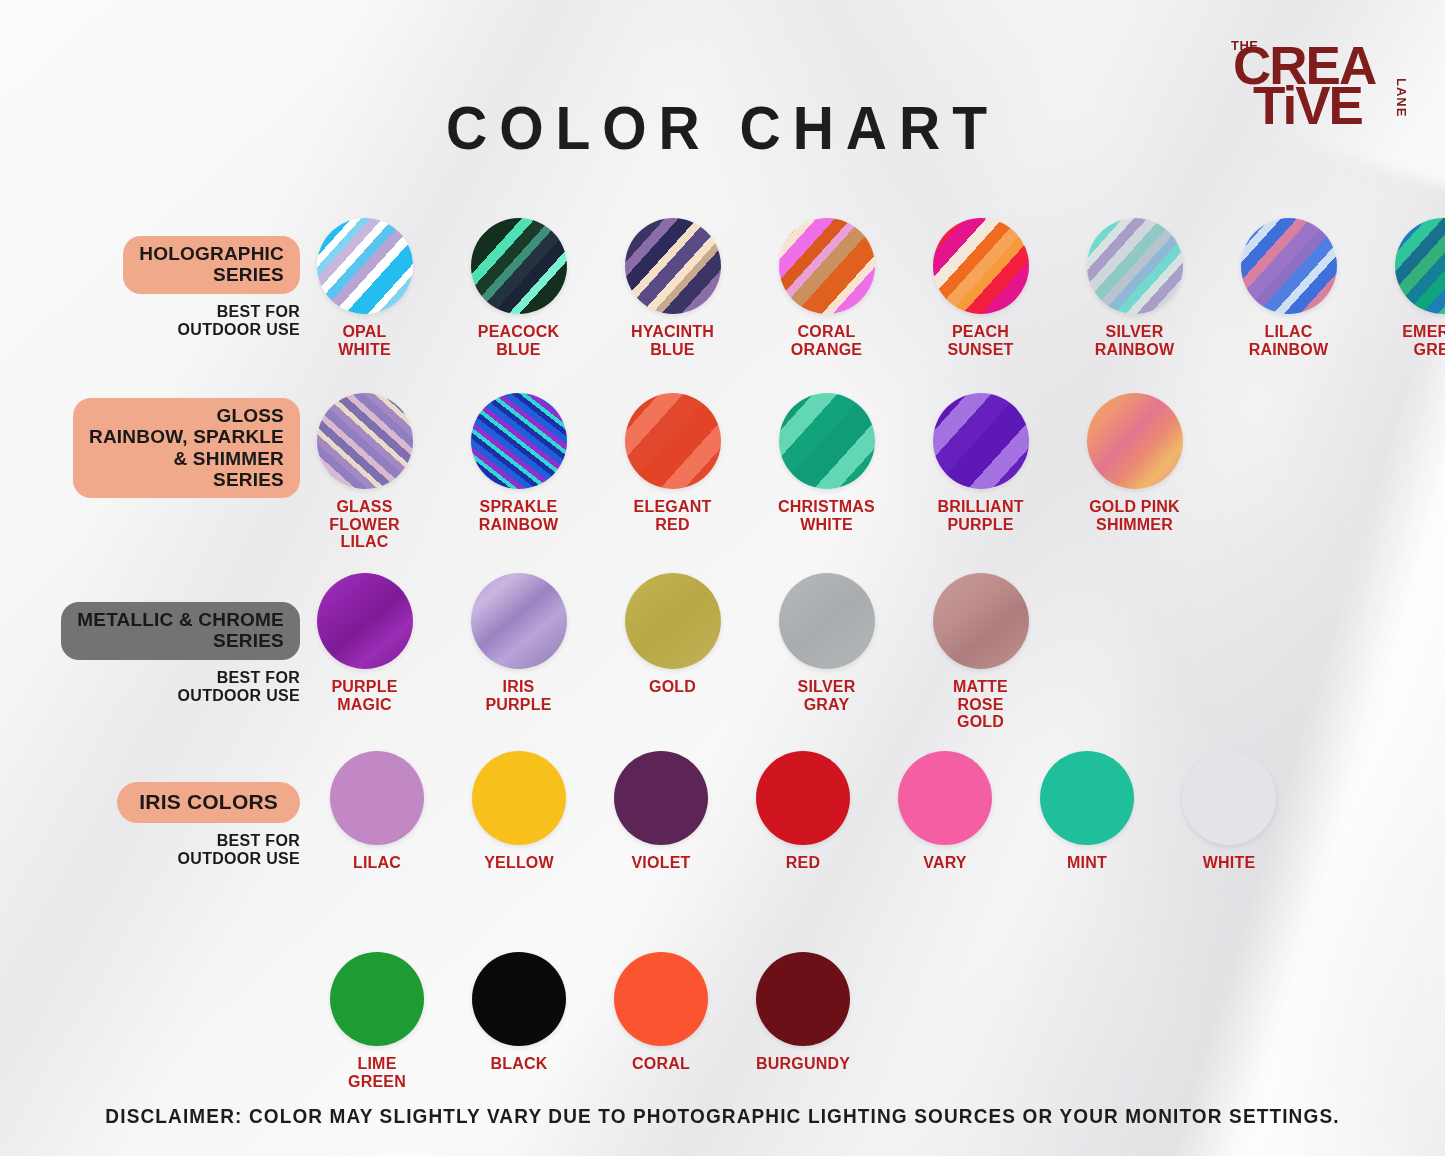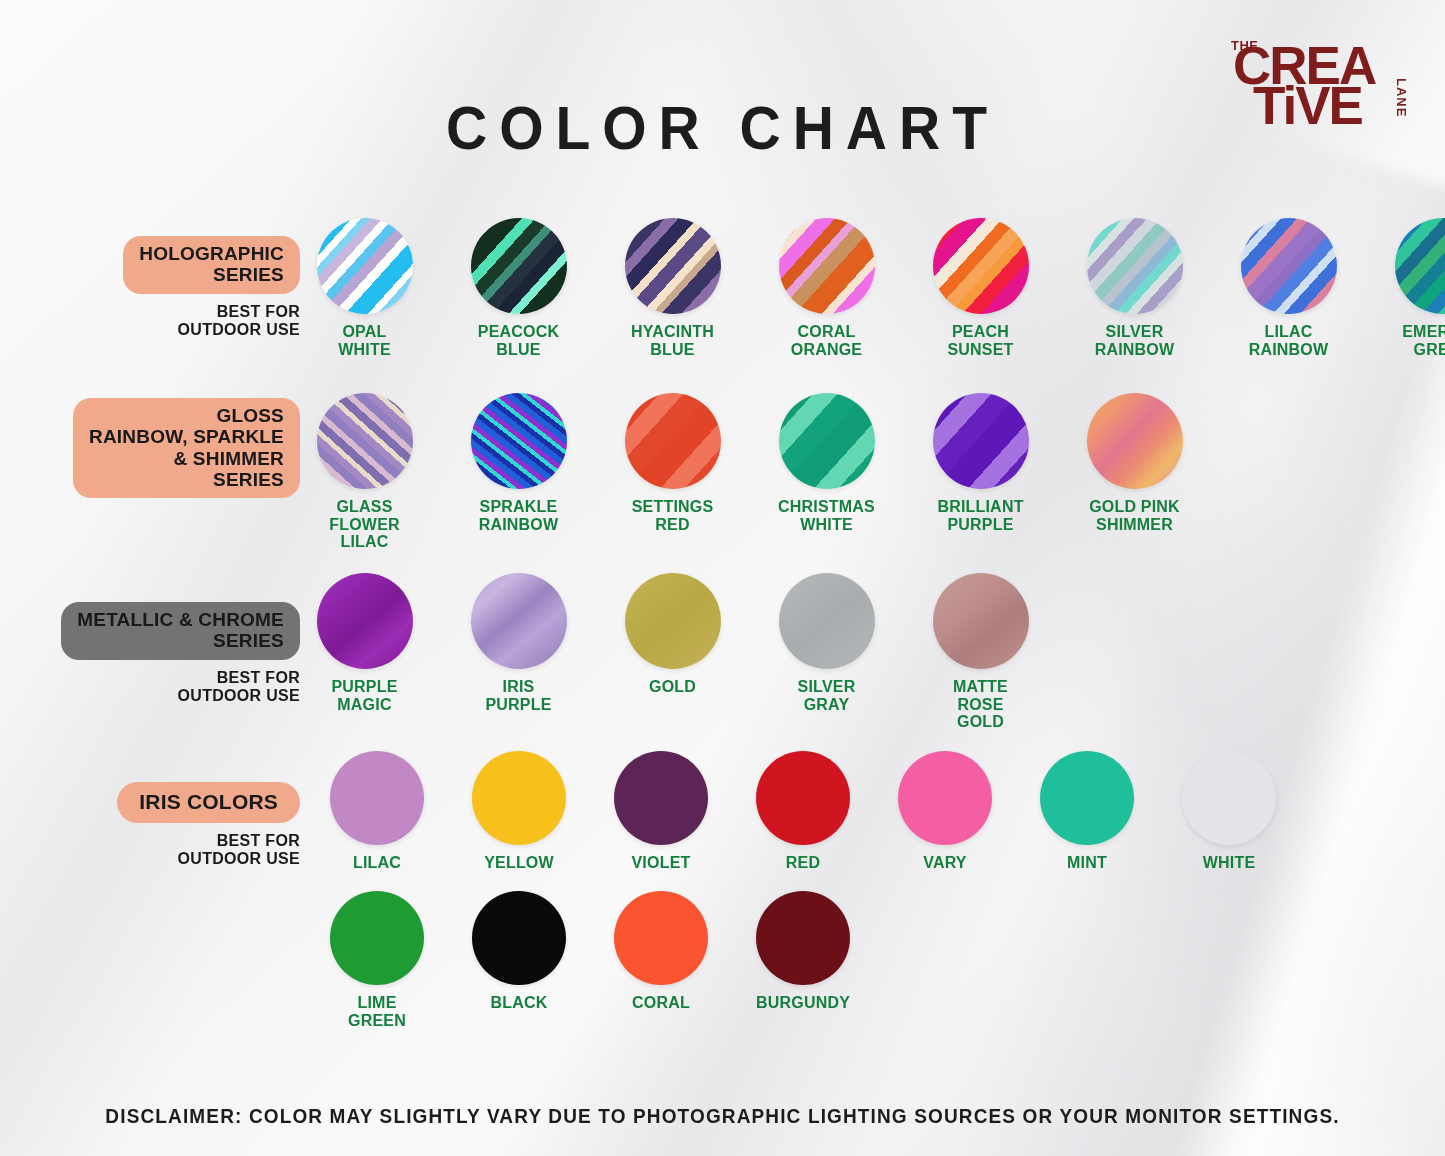--- a/index.html
+++ b/index.html
@@ -127,21 +127,21 @@
     flex: 0 0 auto;
   }
   .disc {
     border-radius: 50%;
     box-shadow: 0 2px 5px rgba(0,0,0,0.09);
   }
   .cap {
     margin-top: 9px;
     font-size: 16px;
     font-weight: 700;
-    color: #15803d;
+    color: #b91c1c;
     text-align: center;
     line-height: 1.1;
     letter-spacing: .2px;
     white-space: pre-line;
   }
 
   
   #disclaimer {
     position: absolute;
     bottom: 28px;
@@ -231,21 +231,21 @@
 FLOWER
 LILAC</div>
           </div>
           <div class="swatch">
             <div class="disc" style="width: 96px; height: 96px; background: repeating-linear-gradient(38deg, rgb(27, 47, 168) 0px, rgb(27, 47, 168) 5px, rgb(47, 216, 208) 5px, rgb(47, 216, 208) 9px, rgb(143, 47, 208) 9px, rgb(143, 47, 208) 14px, rgb(31, 95, 216) 14px, rgb(31, 95, 216) 20px), repeating-linear-gradient(138deg, rgb(36, 48, 160) 0px, rgb(36, 48, 160) 6px, rgb(48, 200, 232) 6px, rgb(48, 200, 232) 11px, rgb(122, 47, 192) 11px, rgb(122, 47, 192) 18px);"></div>
             <div class="cap" style="width: 125px;">SPRAKLE
 RAINBOW</div>
           </div>
           <div class="swatch">
             <div class="disc" style="width: 96px; height: 96px; background: repeating-linear-gradient(132deg, rgb(226, 68, 39) 0px, rgb(226, 68, 39) 26px, rgb(240, 115, 90) 26px, rgb(240, 115, 90) 44px, rgb(226, 73, 44) 44px, rgb(226, 73, 44) 64px);"></div>
-            <div class="cap" style="width: 125px;">SETTINGS
+            <div class="cap" style="width: 125px;">ELEGANT
 RED</div>
           </div>
           <div class="swatch">
             <div class="disc" style="width: 96px; height: 96px; background: repeating-linear-gradient(132deg, rgb(15, 156, 118) 0px, rgb(15, 156, 118) 26px, rgb(99, 214, 180) 26px, rgb(99, 214, 180) 44px, rgb(19, 163, 124) 44px, rgb(19, 163, 124) 64px);"></div>
             <div class="cap" style="width: 125px;">CHRISTMAS
 WHITE</div>
           </div>
           <div class="swatch">
             <div class="disc" style="width: 96px; height: 96px; background: repeating-linear-gradient(132deg, rgb(95, 24, 184) 0px, rgb(95, 24, 184) 26px, rgb(164, 114, 224) 26px, rgb(164, 114, 224) 44px, rgb(102, 32, 189) 44px, rgb(102, 32, 189) 64px);"></div>
             <div class="cap" style="width: 125px;">BRILLIANT
@@ -318,21 +318,21 @@
             <div class="disc" style="width: 94px; height: 94px; background: rgb(31, 191, 156);"></div>
             <div class="cap" style="width: 118px;">MINT</div>
           </div>
           <div class="swatch">
             <div class="disc" style="width: 94px; height: 94px; background: rgb(226, 228, 234);"></div>
             <div class="cap" style="width: 118px;">WHITE</div>
           </div>
         </div>
       </div>
       <div class="row">
-        <div class="swatch-strip" style="left: 318px; top: 891px; gap: 24px;">
+        <div class="swatch-strip" style="left: 318px; top: 952px; gap: 24px;">
           <div class="swatch">
             <div class="disc" style="width: 94px; height: 94px; background: rgb(30, 155, 50);"></div>
             <div class="cap" style="width: 118px;">LIME
 GREEN</div>
           </div>
           <div class="swatch">
             <div class="disc" style="width: 94px; height: 94px; background: rgb(10, 10, 10);"></div>
             <div class="cap" style="width: 118px;">BLACK</div>
           </div>
           <div class="swatch">

